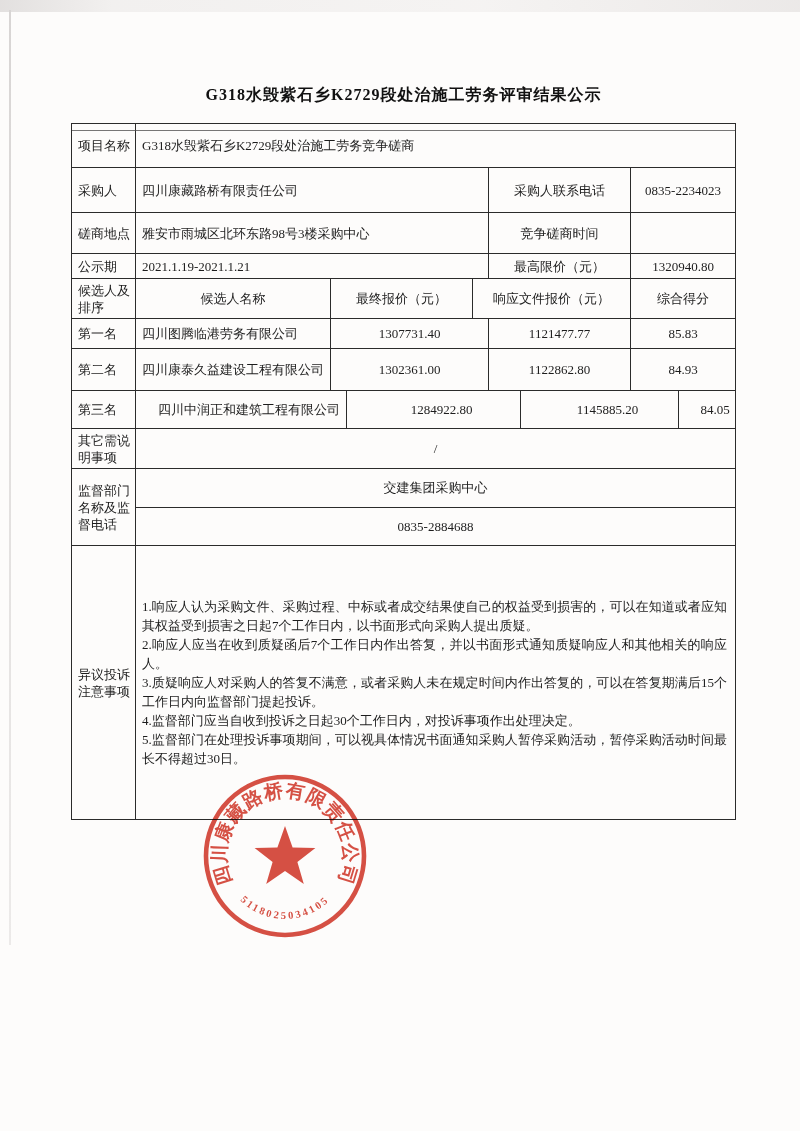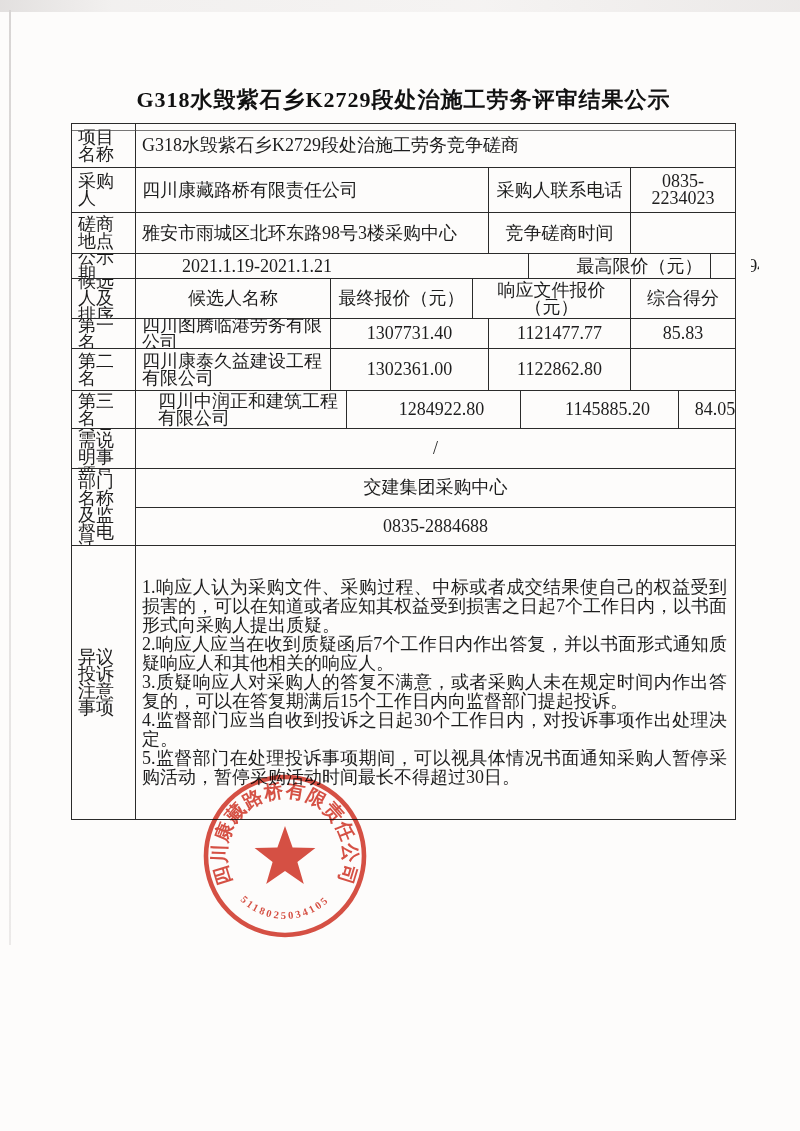--- a/index.html
+++ b/index.html
@@ -12,44 +12,44 @@
   }
   
   .scan-top{position:absolute;left:0;top:0;width:800px;height:12px;
     background:linear-gradient(90deg,#dcd9d8 0%,#efedec 14%,#f3f1f0 60%,#e7e4e3 100%);opacity:.8;}
   .scan-left{position:absolute;left:9px;top:10px;width:2px;height:935px;
     background:linear-gradient(#d8d5d4,#eceae9);}
   .scan-dbl{position:absolute;left:72px;top:130px;width:663px;height:1px;background:#4a4a4a;opacity:.75;}
 
   .title{
     position:absolute;left:71px;top:85px;width:665px;text-align:center;
-    font-size:22px;font-weight:bold;letter-spacing:1px;color:#111;
+    font-size:16px;font-weight:bold;letter-spacing:1px;color:#111;
   }
 
   .tbl{
     position:absolute;left:71px;top:123px;width:665px;
     border:1.8px solid #2b2b2b; box-sizing:border-box;
-    font-size:18px; line-height:17px;
+    font-size:13px; line-height:17px;
   }
   .row{display:flex;border-bottom:1.5px solid #2b2b2b;box-sizing:border-box;}
   .row:last-child{border-bottom:none;}
   .c{border-right:1.5px solid #2b2b2b;box-sizing:border-box;
      display:flex;align-items:center;padding:2px 4px;overflow:hidden;}
   .c.last{border-right:none;}
   .ca{width:64px;flex:0 0 auto;}
   .cb{width:195px;flex:0 0 auto;}
   .cc{width:158px;flex:0 0 auto;}
   .cd{width:142px;flex:0 0 auto;}
   .ce{flex:1 1 auto;}
   .cbc{width:353px;flex:0 0 auto;}
   .cbe{flex:1 1 auto;}
   .ctr{justify-content:center;text-align:center;}
   .lft{justify-content:flex-start;text-align:left;padding-left:6px;}
 
-  .h44{height:44px;} .h45{height:45px;justify-content:flex-end;} .h41{height:41px;} .h25{height:25px;gap:40px;}
+  .h44{height:44px;} .h45{height:45px;justify-content:flex-end;} .h41{height:41px;} .h25{height:25px;}
   .h40{height:40px;} .h30{height:30px;} .h42{height:42px;} .h38{height:38px;gap:16px;}
   .h77{height:77px;} .h273{height:273px;} .h52{height:52px;}
 
   .stack{display:flex;flex-direction:column;padding:0;align-items:stretch;}
   .substack{flex:1;display:flex;align-items:center;justify-content:center;text-align:center;}
   .substack.first{border-bottom:1.5px solid #2b2b2b;}
 
   .objection-body{flex-direction:column;justify-content:center;align-items:stretch;
      padding:6px 8px 6px 6px;}
   .objection-item{text-align:justify;line-height:19px;}
@@ -114,20 +114,21 @@
       <div class="c cc ctr">1307731.40</div>
       <div class="c cd ctr">1121477.77</div>
       <div class="c ce ctr last">85.83</div>
     </div>
 
     <div class="row h42">
       <div class="c ca lft">第二名</div>
       <div class="c cb lft">四川康泰久益建设工程有限公司</div>
       <div class="c cc ctr">1302361.00</div>
       <div class="c cd ctr">1122862.80</div>
+      <div class="c ce ctr last">84.93</div>
     </div>
 
     <div class="row h38">
       <div class="c ca lft">第三名</div>
       <div class="c cb lft">四川中润正和建筑工程有限公司</div>
       <div class="c cc ctr">1284922.80</div>
       <div class="c cd ctr">1145885.20</div>
       <div class="c ce ctr last">84.05</div>
     </div>
 

